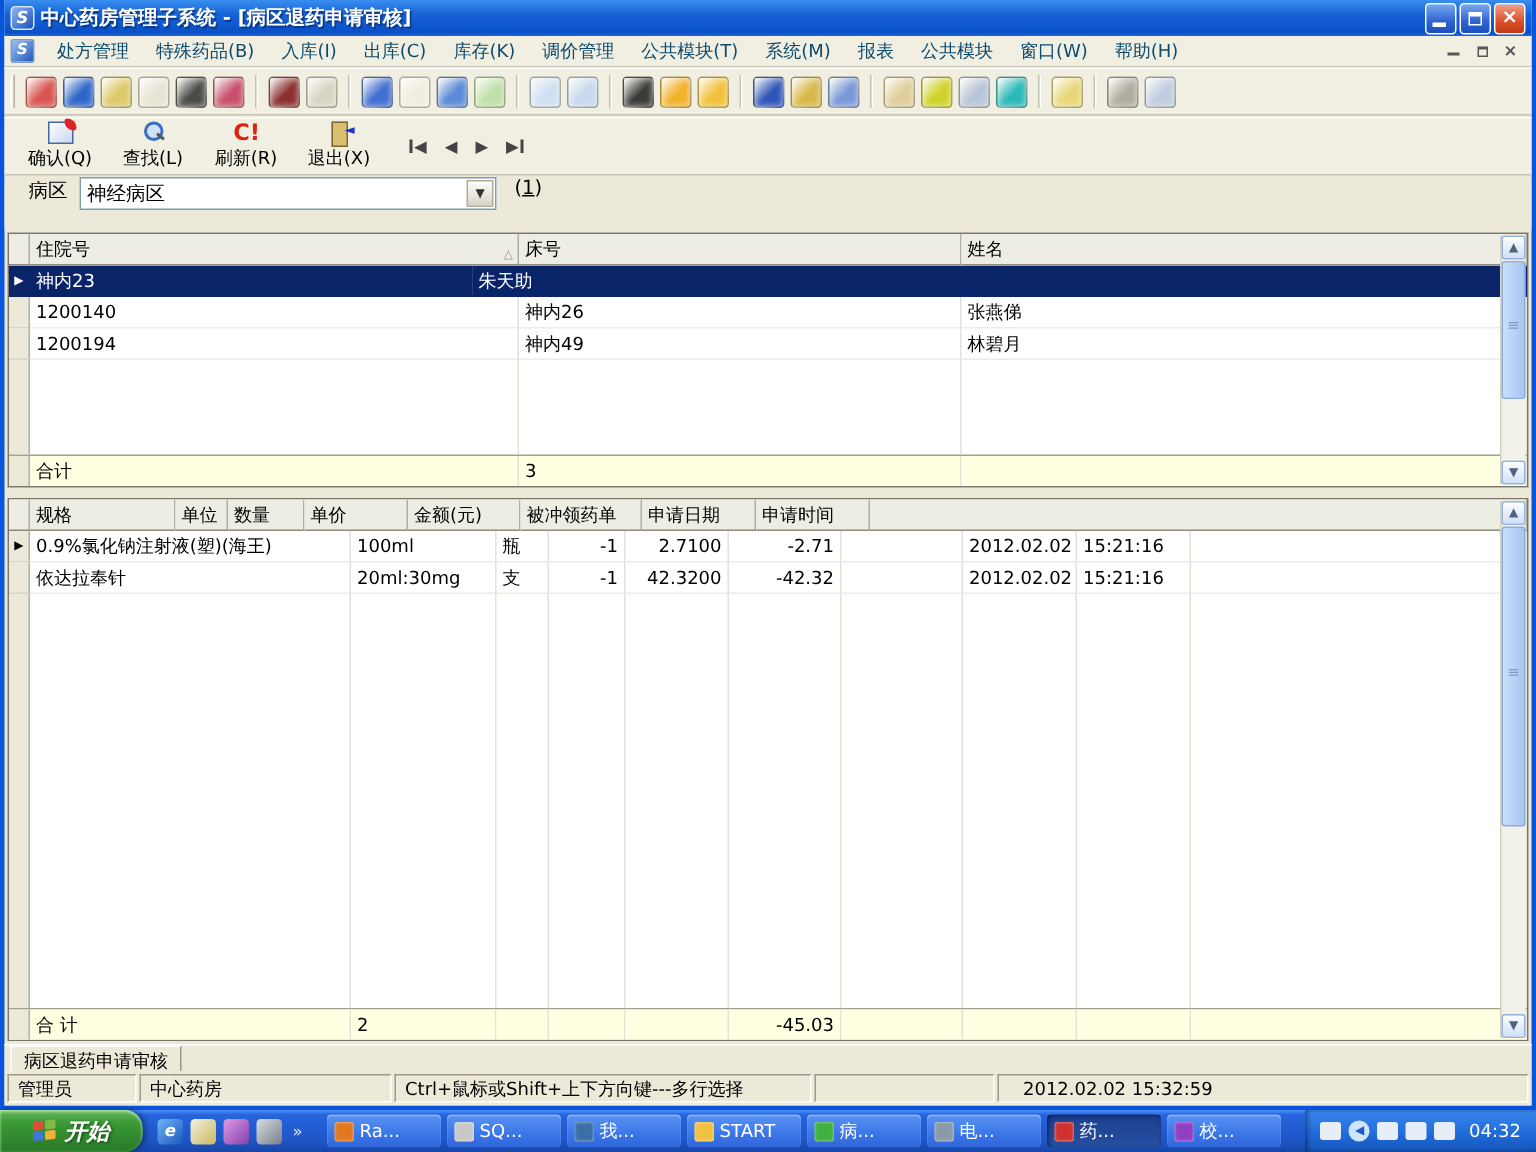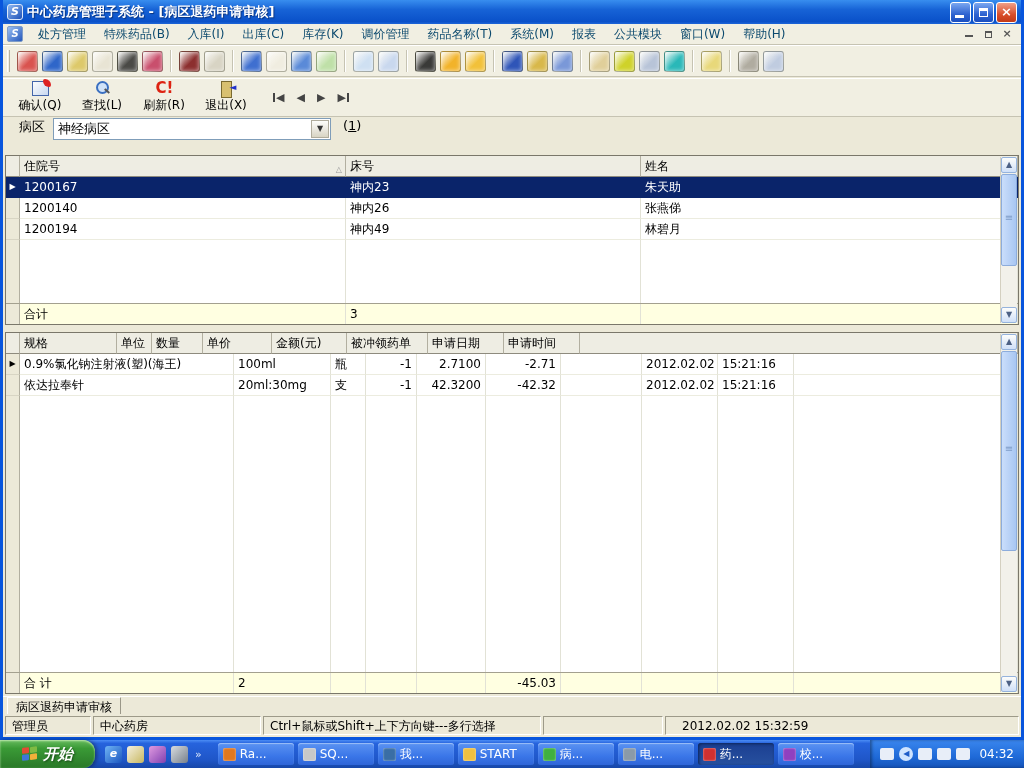--- a/index.html
+++ b/index.html
@@ -170,21 +170,21 @@
     </div>
 
     <div class="menubar">
       <div class="mdi-icon">S</div>
       <div class="menu-item">处方管理</div>
       <div class="menu-item">特殊药品(B)</div>
       <div class="menu-item">入库(I)</div>
       <div class="menu-item">出库(C)</div>
       <div class="menu-item">库存(K)</div>
       <div class="menu-item">调价管理</div>
-      <div class="menu-item">药品名称(T)</div>
+      <div class="menu-item">公共模块(T)</div>
       <div class="menu-item">系统(M)</div>
       <div class="menu-item">报表</div>
       <div class="menu-item">公共模块</div>
       <div class="menu-item">窗口(W)</div>
       <div class="menu-item">帮助(H)</div>
       <div class="mdibtns">
         <div class="mdibtn">
             <span class="g-min"></span>
           </div>
         <div class="mdibtn">
@@ -273,21 +273,20 @@
 
     <div class="grid" id="grid-top">
       <div class="g-row g-head">
         <div class="gc g-marker"></div>
         <div class="gc t-adm"><span>住院号</span><span class="sortglyph">△</span></div>
         <div class="gc t-bed">床号</div>
         <div class="gc t-name">姓名</div>
       </div>
       <div class="g-row sel">
         <div class="gc g-marker">▶</div>
-        <div class="gc t-adm">1200167</div>
         <div class="gc t-bed">神内23</div>
         <div class="gc t-name">朱天助</div>
       </div>
       <div class="g-row">
         <div class="gc g-marker"></div>
         <div class="gc t-adm">1200140</div>
         <div class="gc t-bed">神内26</div>
         <div class="gc t-name">张燕俤</div>
       </div>
       <div class="g-row">

